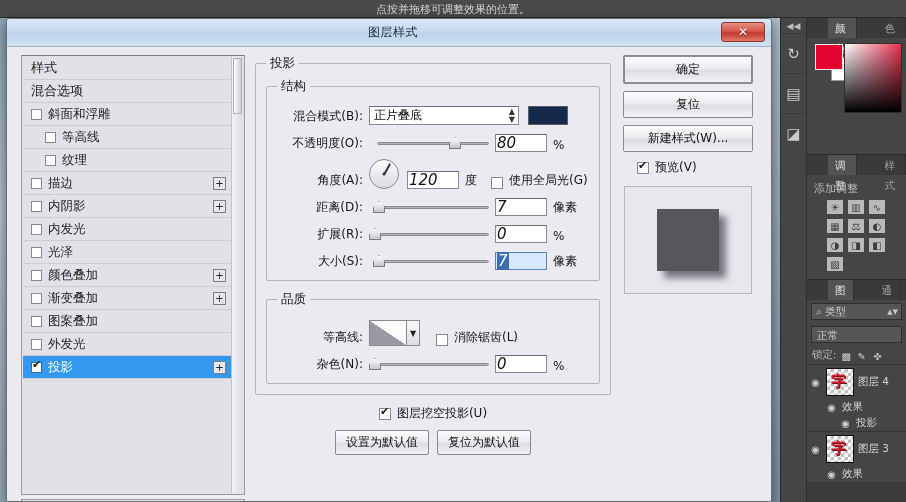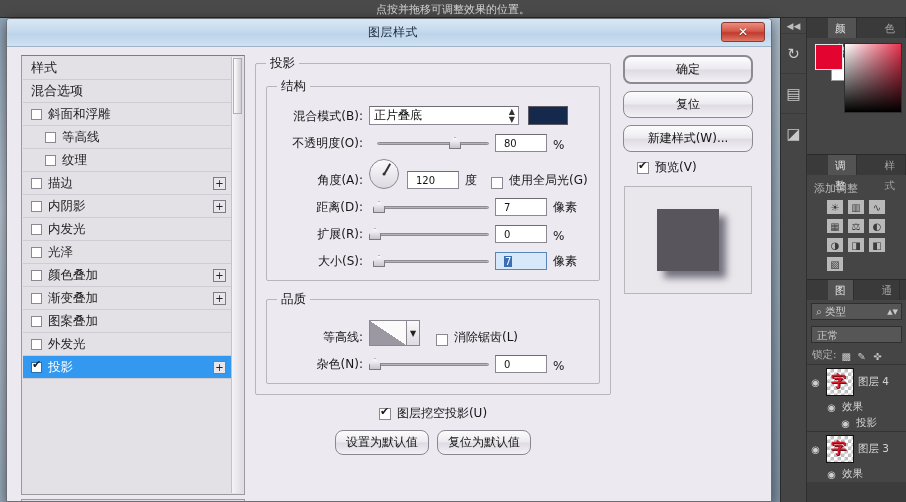--- a/index.html
+++ b/index.html
@@ -112,22 +112,23 @@
   fieldset.grp{
     border:1px solid #b8b5bd; border-radius:2px;
     margin:0 0 10px 0; padding:6px 10px 10px 10px;
   }
   fieldset.grp > legend{ padding:0 4px; font-size:12.5px; color:#161616; }
   .row{ display:flex; align-items:flex-end; height:24px; margin-bottom:3px; }
   .lab{ width:78px; text-align:right; padding-right:6px; font-size:12px; color:#161616; flex:none;}
   .lab.w90{ width:92px; }
   .num{
     width:52px; height:18px; border:1px solid #8b8891; background:#fff;
-    font-size:10px; padding:0 8px; line-height:17px; color:#111;
+    font-size:15px; padding:0 1px; line-height:17px; color:#111;
     border-top-color:#6f6c76;
+    font-style:italic;
   }
   .num.selected{ background:#d8e8fb; border-color:#5a86b5; }
   .num.selected span{ background:#3b6fb5; color:#fff; padding:0 1px; }
   .unit{ margin-left:6px; font-size:12px; color:#161616; }
   .select{
     width:150px;height:19px; border:1px solid #8b8891; background:#fff;
     display:flex;align-items:center; padding:0 4px; font-size:12px; color:#111;
     position:relative; border-top-color:#6f6c76;
   }
   .select .arrows{
@@ -183,21 +184,21 @@
   }
   .contour-arrow{
     width:13px;height:26px; border:1px solid #8b8891; border-left:none;
     background:linear-gradient(180deg,#fafafa,#dedbe3);
     display:flex;align-items:center;justify-content:center;font-size:8px;color:#222;
   }
   #ko-row{ display:flex; align-items:center; justify-content:center; margin:2px 0 8px 0; }
   #default-btns{ display:flex; gap:8px; justify-content:center; }
   .btn{
     background:linear-gradient(180deg,#fcfcfd 0%,#eceaef 48%,#dedbe3 52%,#f3f1f5 100%);
-    border:1px solid #8b8891; border-radius:8px;
+    border:1px solid #8b8891; border-radius:2px;
     font-size:12px; color:#141414; padding:3px 10px; cursor:pointer;
     text-align:center;
   }
   .btn.primary{ border:2px solid #8d8a93; font-weight:normal; }
 
   
   #rightcol{ position:absolute; left:616px; top:8px; width:140px; }
   #rightcol .btn{ display:block; width:130px; margin-bottom:7px; padding:4px 0; }
   #preview-chk{ display:flex; align-items:center; margin:2px 0 10px 14px; }
   #prev-box{

